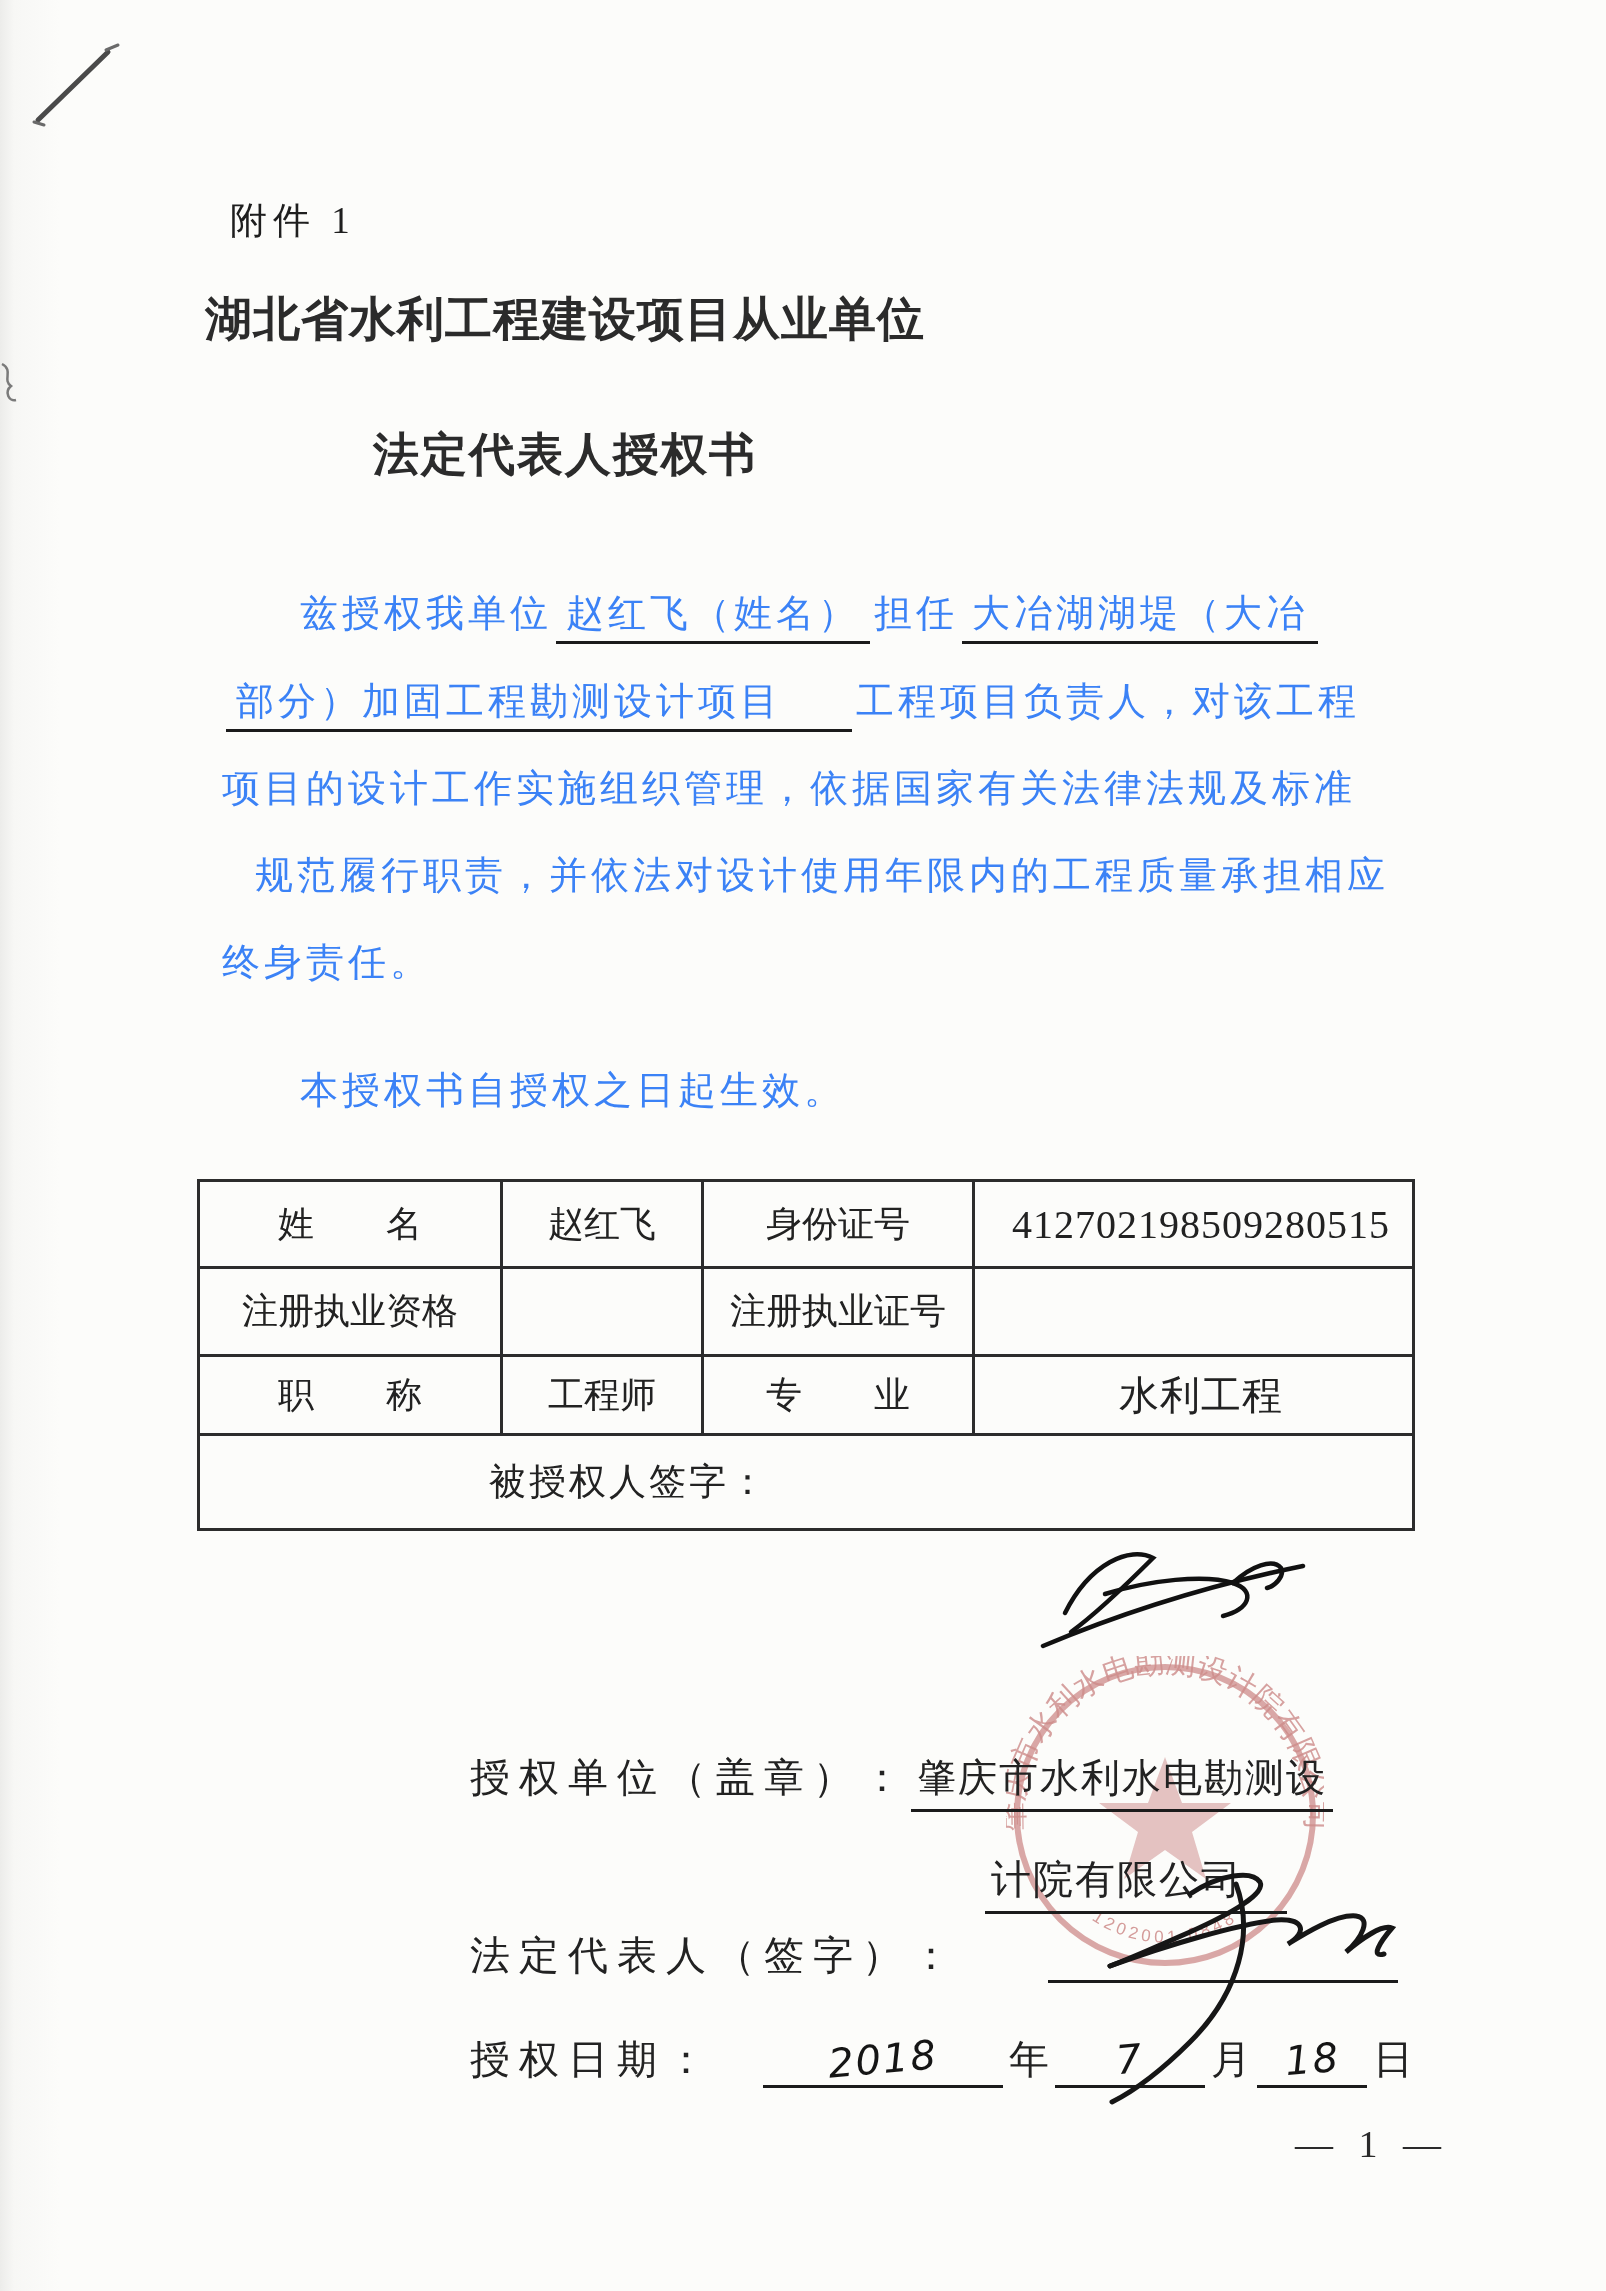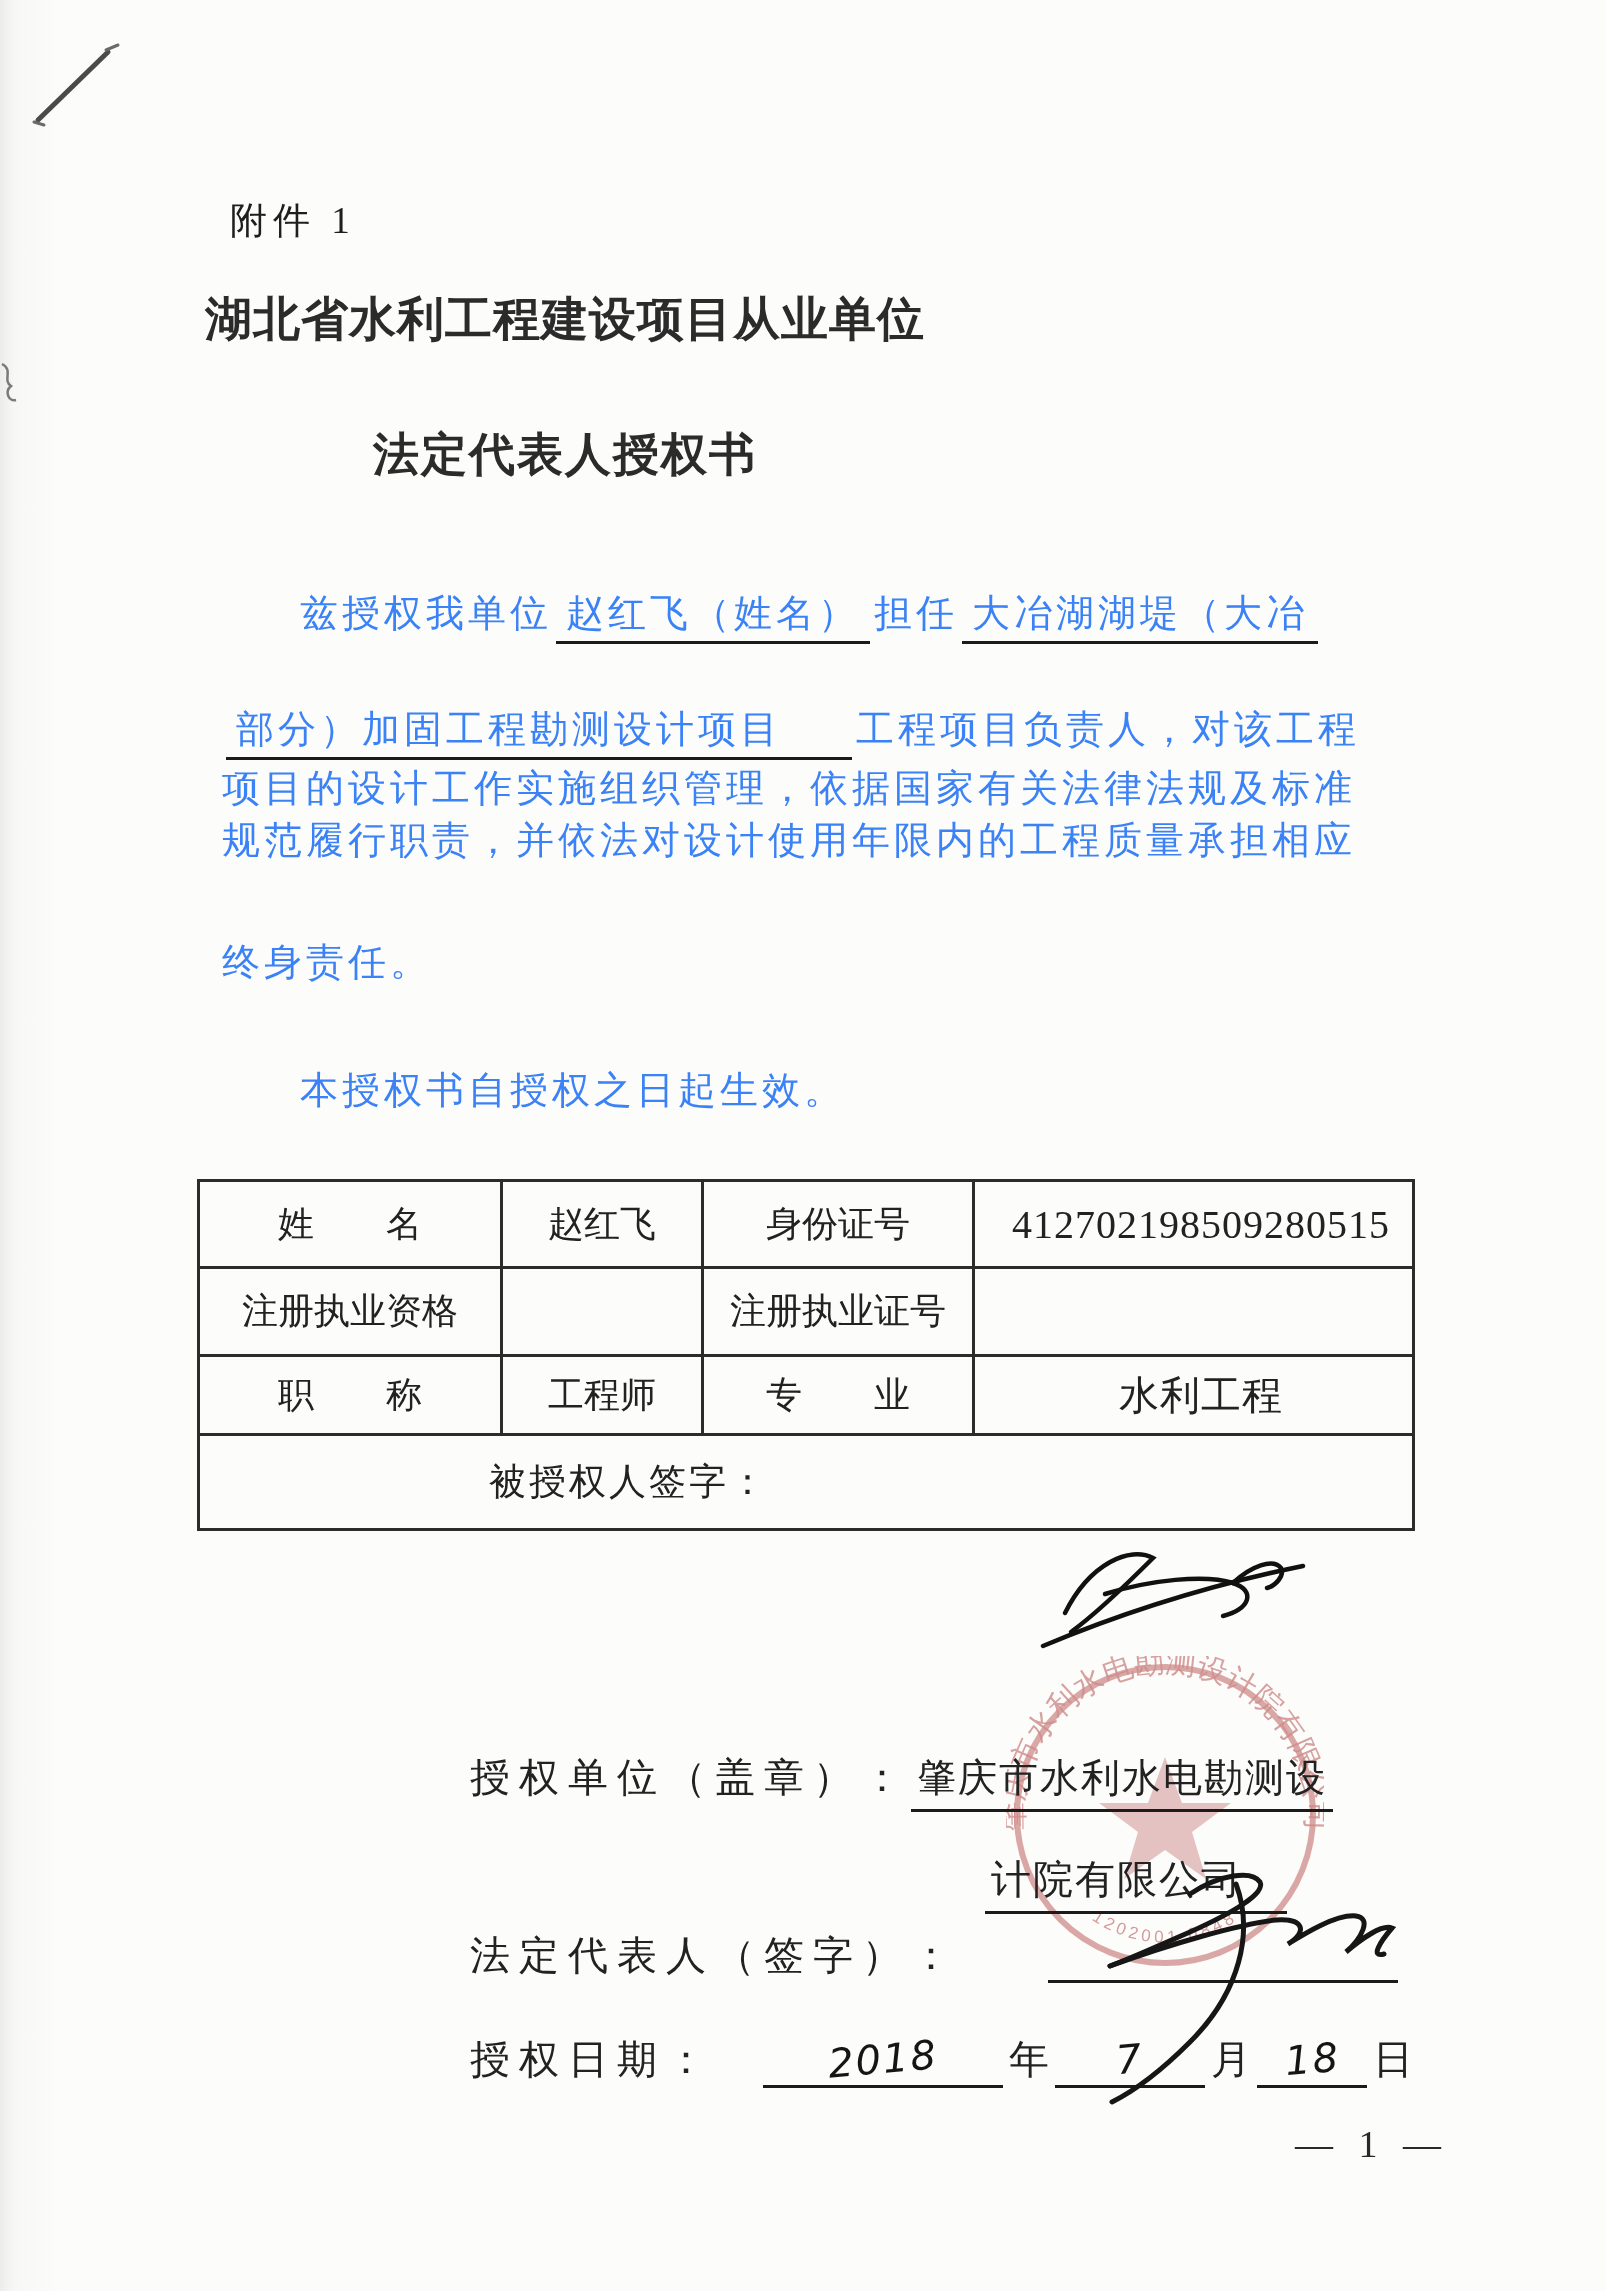--- a/index.html
+++ b/index.html
@@ -18,28 +18,28 @@
     font-family:Liberation Sans, sans-serif;
     font-weight:bold;color:#2b2b2b;
   }
   .title1{left:0;top:288px;width:1130px;font-size:47px;letter-spacing:1px;text-align:center;}
   .title2{left:0;top:424px;width:1130px;font-size:46px;letter-spacing:2px;text-align:center;}
   
   .bline{left:222px;width:1200px;font-size:38px;letter-spacing:4px;white-space:nowrap;color:#3b82f6;}
   .l1{top:588px;left:300px;}
   .l2{top:676px;}
   .l3{top:763px;}
-  .l4{top:815px;}
+  .l4{top:850px;text-align:center;}
   .l5{top:937px;}
   .l6{top:1020px;left:300px;margin-top:45px;}
   .blank{
     display:inline-block;border-bottom:3px solid #1b1b1b;
     padding:0 10px 2px 10px;margin:0 4px;
   }
-  .blank-tail{padding-right:70px;margin-top:28px;}
+  .blank-tail{padding-right:70px;}
   
   table.info{
     position:absolute;left:197px;top:1179px;width:1215px;
     border-collapse:collapse;table-layout:fixed;
     font-size:36px;color:#222;
   }
   table.info td{
     border:3px solid #2c2c2c;text-align:center;vertical-align:middle;
     overflow:hidden;
   }

